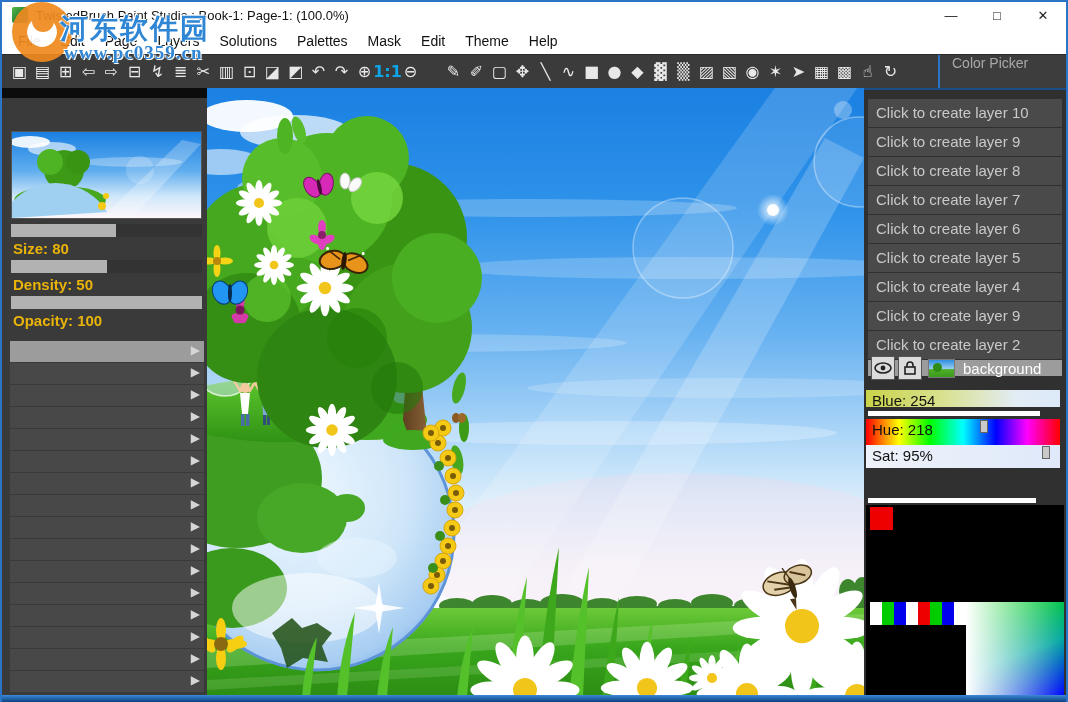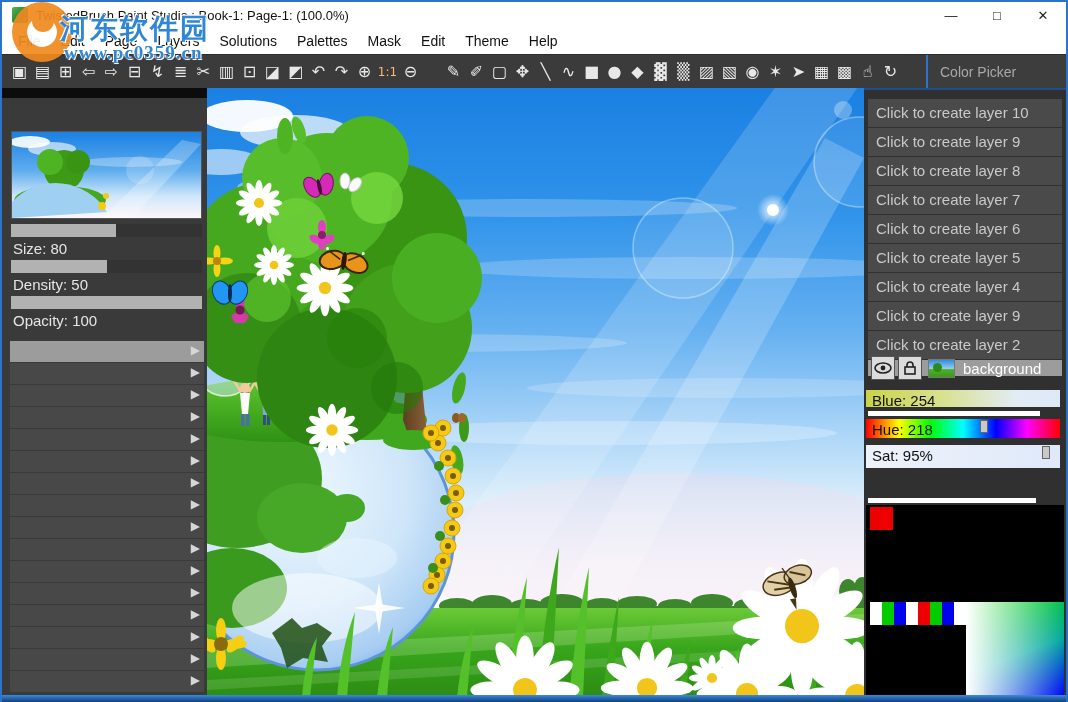--- a/index.html
+++ b/index.html
@@ -20,33 +20,33 @@
            align-items:center;padding-left:6px;}
   .menu-item{font-size:14px;color:#111;padding:3px 10px;}
   
   .toolbar{position:absolute;left:0;right:0;top:52px;height:34px;background:#3b3b3b;
            border-top:1px solid #2c2c2c;display:flex;align-items:center;}
   .tb-group{display:flex;align-items:center;}
   .tb-group-1{margin-left:6px;}
   .tb-group-2{margin-left:20px;}
   .tb-icon{width:23px;height:26px;display:flex;align-items:center;justify-content:center;
            font-family:"DejaVu Sans",sans-serif;font-size:16px;color:#e8e8e8;line-height:1;}
-  .tb-icon.txt{font-size:12px;font-weight:normal;color:#fdba74;}
-  .cp-header{position:absolute;right:0;top:0;bottom:0;width:140px;background:#3d3d3d;
-             border-left:2px solid #2b74c8;display:flex;align-items:center;}
+  .tb-icon.txt{font-size:16px;font-weight:bold;color:#0ea5e9;}
+  .cp-header{position:absolute;right:0;top:0;bottom:0;width:128px;background:#3d3d3d;
+             border-left:2px solid #2b74c8;display:flex;align-items:flex-start;}
   .cp-header span{color:#a9a9a9;font-size:14px;padding-left:12px;}
   
   .main{position:absolute;left:0;right:0;top:86px;height:609px;}
   
   .left-panel{position:absolute;left:0;top:0;width:205px;height:609px;background:#3a3a3a;}
   .lp-topstrip{position:absolute;left:0;top:0;width:205px;height:10px;background:#0c0c0c;}
   .brush-preview{position:absolute;left:9px;top:43px;width:191px;height:88px;border:1px solid #555;}
   .slider{position:absolute;left:9px;width:191px;height:13px;background:#333;}
   .slider-fill{height:100%;background:#b2b2b2;}
-  .slider-label{position:absolute;left:11px;font-size:15px;color:#e5e5e5;}
+  .slider-label{position:absolute;left:11px;font-size:15px;color:#eab308;font-weight:bold;}
   .brush-list{position:absolute;left:8px;top:253px;width:194px;}
   .brush-row{height:21px;margin-bottom:1px;background:#484848;position:relative;}
   .brush-row.sel{background:#9c9c9c;}
   .row-arrow{position:absolute;right:4px;top:2px;font-size:12px;color:#d6d6d6;
              font-family:"DejaVu Sans",sans-serif;}
   
   .canvas{position:absolute;left:205px;top:0;width:657px;height:609px;overflow:hidden;background:#2a8ae0;}
   
   .right-panel{position:absolute;left:862px;top:0;width:206px;height:609px;background:#303030;
                border-top:2px solid #1c4f8a;}
@@ -60,21 +60,21 @@
   .bg-thumb{width:27px;height:19px;margin-left:6px;border:1px solid #777;
             background:linear-gradient(to bottom,#2f8fe0 0%,#9fd0f2 55%,#4fae28 56%,#3c9a1c 100%);
             position:relative;}
   .bg-thumb:after{content:"";position:absolute;left:4px;top:3px;width:9px;height:9px;border-radius:50%;
                   background:#2e8c14;}
   .bg-label{color:#fff;font-size:15px;margin-left:8px;}
   .cbar{position:absolute;left:2px;width:194px;font-size:15px;}
   .cbar .lbl{position:absolute;left:6px;top:2px;}
   .blue-bar{top:300px;height:17px;background:linear-gradient(90deg,#c9d349 0%,#d9e190 40%,#e2ecf6 78%,#dce9f8 100%);color:#111;}
   .strip-white1{position:absolute;left:4px;top:321px;width:172px;height:5px;background:#fff;}
-  .hue-bar{top:329px;height:19px;color:#111;
+  .hue-bar{top:329px;height:26px;color:#111;
     background:linear-gradient(90deg,#f00 0%,#ff0 17%,#0f0 33%,#0ff 50%,#00f 67%,#f0f 83%,#f00 100%);}
   .sat-bar{top:355px;height:23px;color:#111;background:linear-gradient(90deg,#eef2fa,#dfe9fa);}
   .lum-bar{top:381px;height:30px;color:#fff;
     background:linear-gradient(90deg,#1022c8 0%,#4f6fe0 35%,#aebef0 65%,#fff 100%);margin-top:48px;}
   .handle{position:absolute;top:1px;width:8px;height:13px;background:#c9c9c9;border:1px solid #666;}
   .strip-white2{position:absolute;left:4px;top:408px;width:168px;height:5px;background:#fff;}
   .picker-area{position:absolute;left:2px;top:415px;width:198px;height:192px;background:#000;}
   .cur-color{position:absolute;left:4px;top:2px;width:23px;height:23px;}
   .swatch-strip{position:absolute;left:4px;top:97px;height:23px;display:flex;}
   .swatch{width:12px;height:23px;display:inline-block;}

